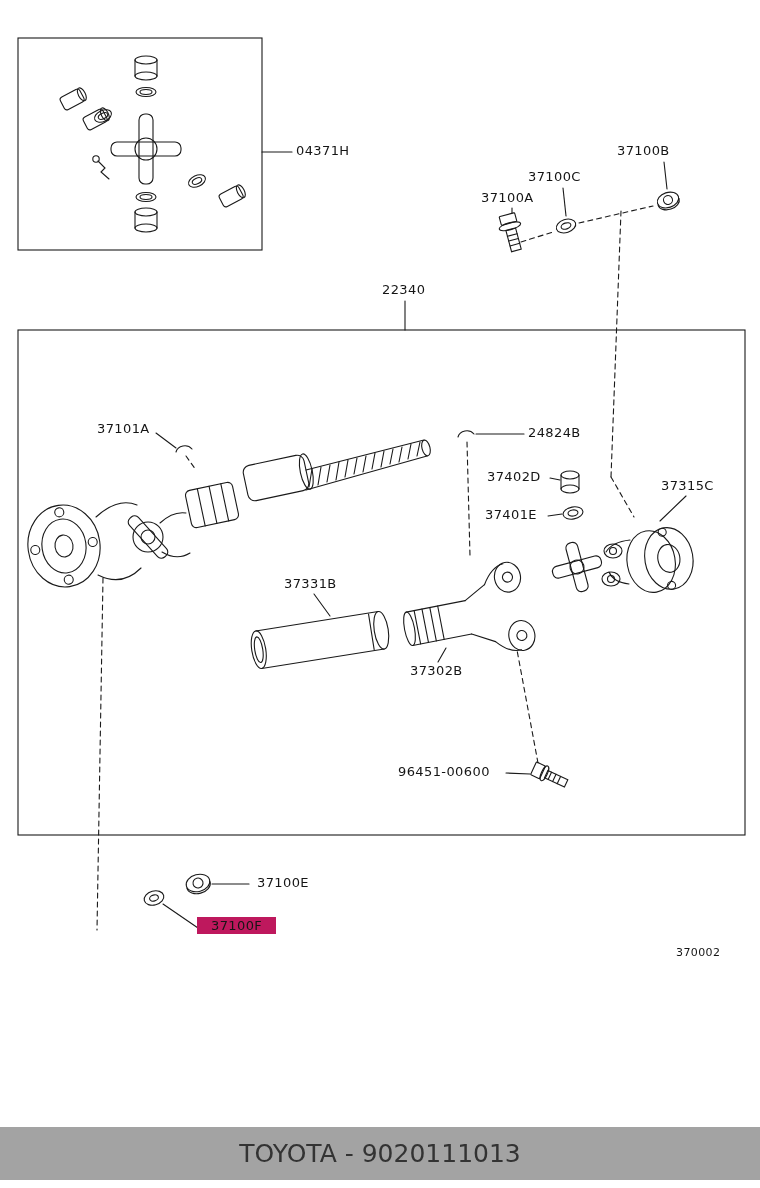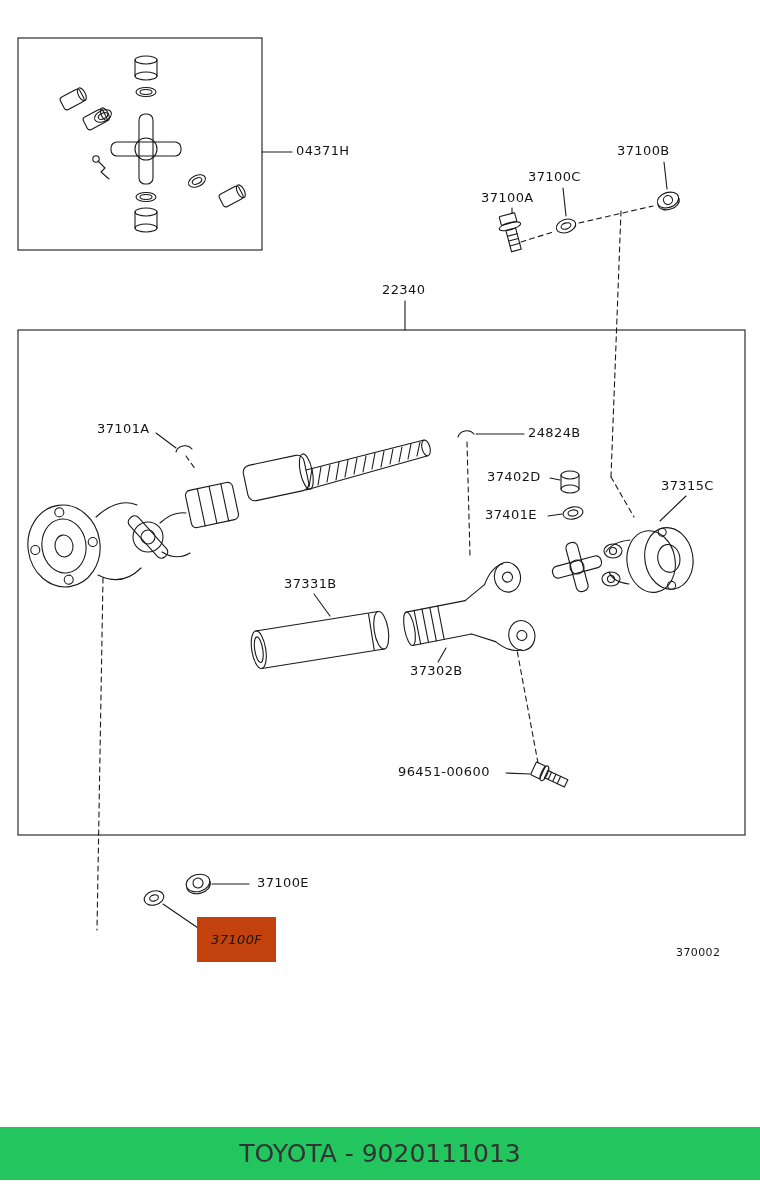--- a/index.html
+++ b/index.html
@@ -15,37 +15,36 @@
   .canvas svg { position: absolute; left: 0; top: 0; }
   .plabel {
     position: absolute;
     font-size: 13px;
     color: #151515;
     letter-spacing: 0.4px;
     white-space: nowrap;
     line-height: 1;
   }
   .plabel.highlight {
-    background: #c2410c;
-    padding: 16px 14px;
-    font-style: italic;
+    background: #be185d;
+    padding: 2px 14px;
   }
   .page-num {
     position: absolute;
     font-size: 11px;
     color: #151515;
     letter-spacing: 0.4px;
   }
   .footer {
     position: absolute;
     left: 0;
     top: 1127px;
     width: 760px;
     height: 53px;
-    background: #22c55e;
+    background: #a3a3a3;
     display: flex;
     align-items: center;
     justify-content: center;
     font-size: 25px;
     color: #333333;
   }
 </style>
 </head>
 <body>
 

